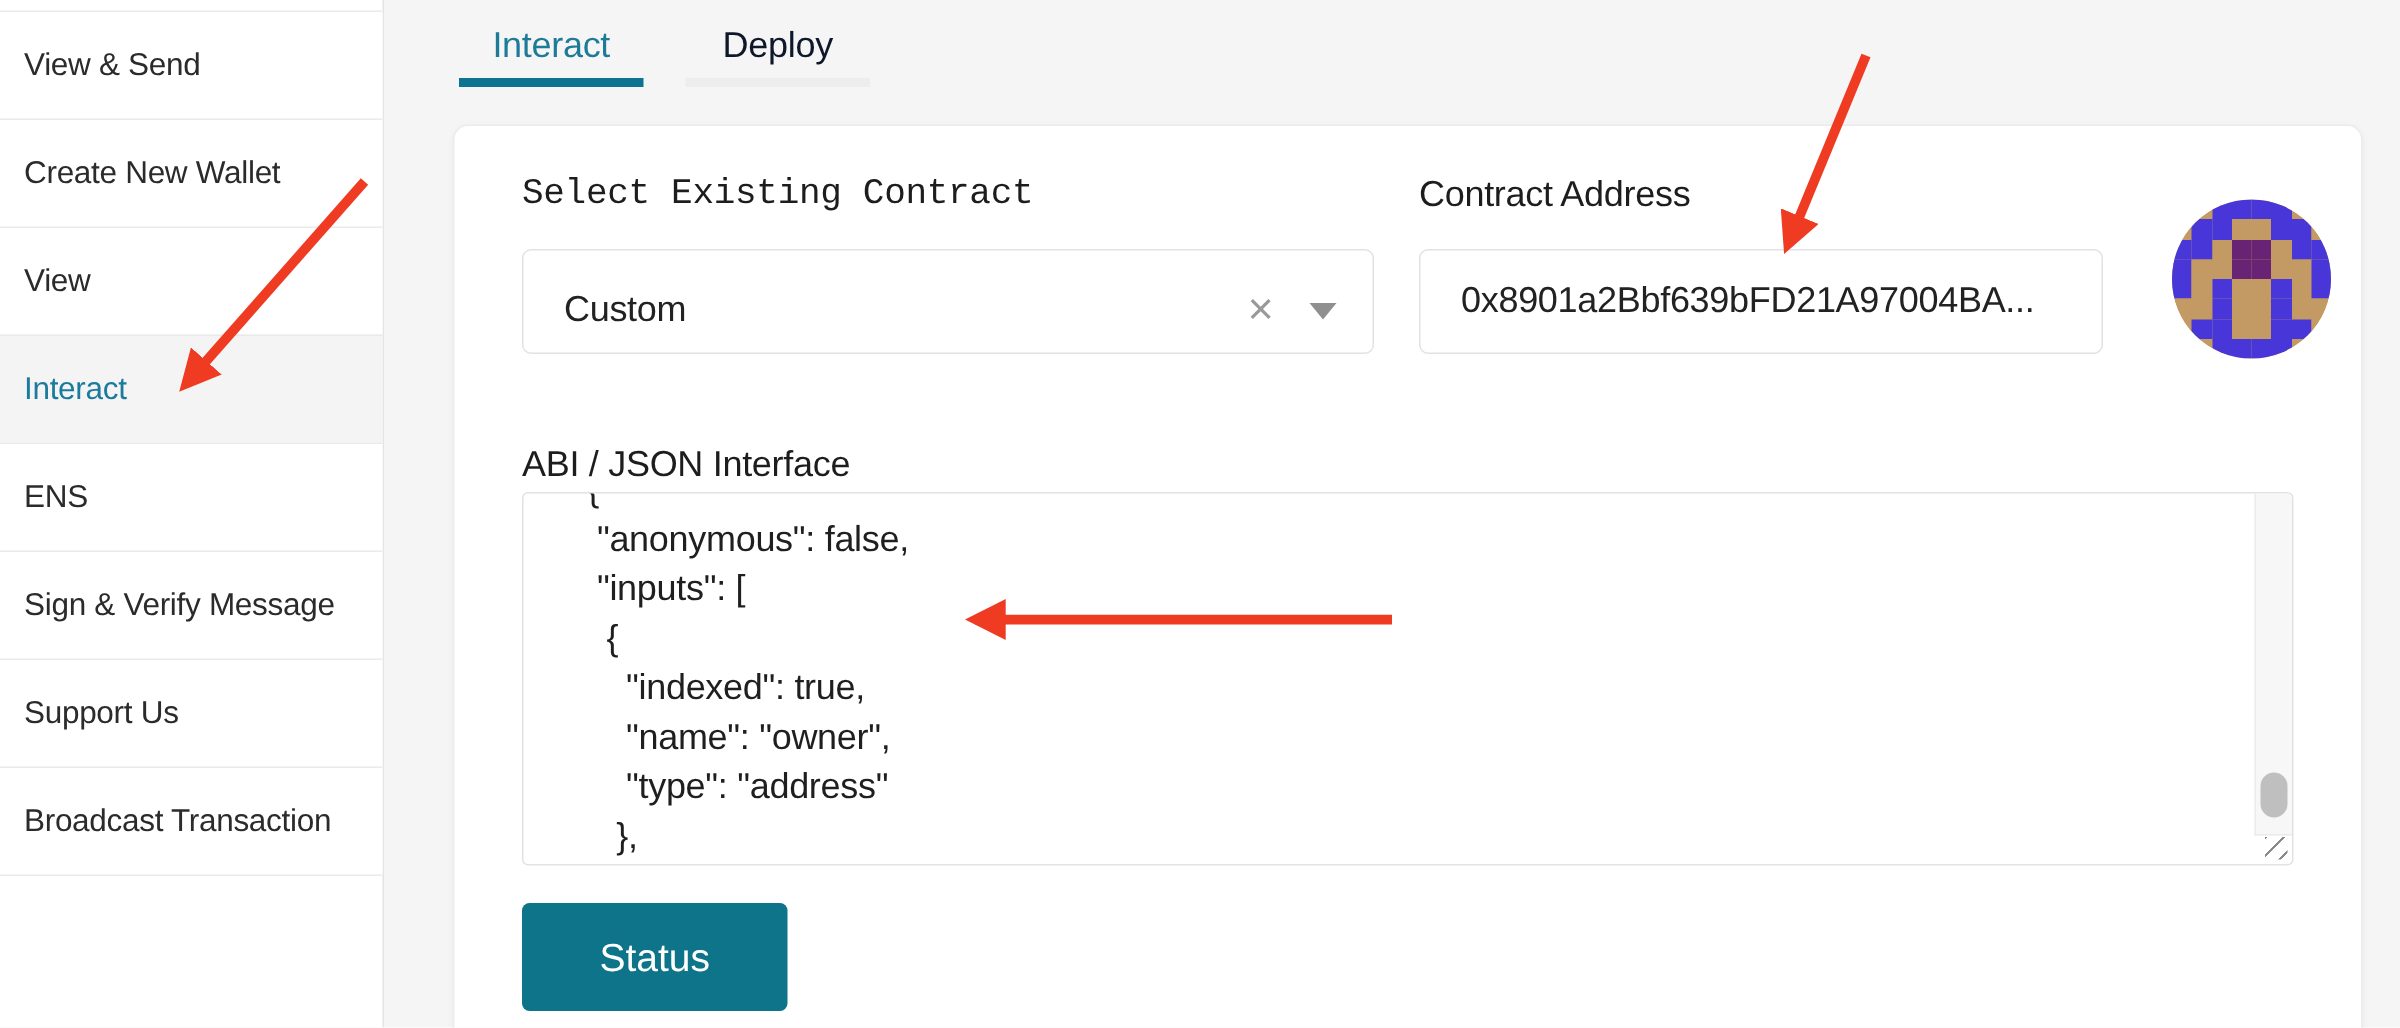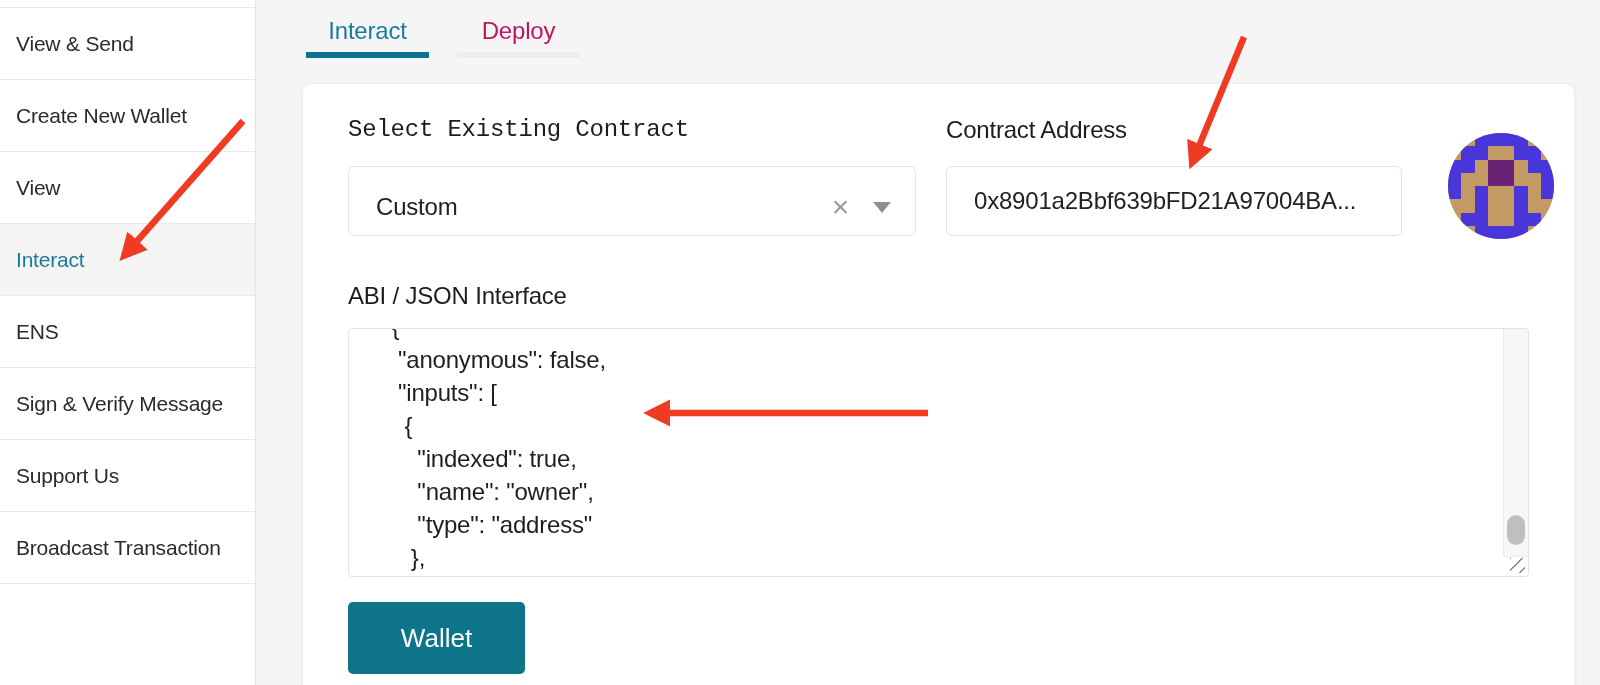--- a/index.html
+++ b/index.html
@@ -26,32 +26,32 @@
   .sidebar ul::after { content: ""; display: block; border-top: 1px solid #eaeaea; }
   .sidebar li.active { background: #f5f4f5; color: #1c7b9c; }
 
   
   .tabs { position: absolute; left: 306px; top: 10px; display: flex; gap: 28px; }
   .tab {
     width: 123px; height: 48px; display: flex; align-items: center; justify-content: center;
     font-size: 24px; border-bottom: 6px solid transparent; cursor: pointer;
   }
   .tab.active { color: #1e7b97; border-bottom-color: #0d7390; }
-  .tab.inactive { color: #be185d; border-bottom-color: #ededed; }
+  .tab.inactive { color: #0f172a; border-bottom-color: #ededed; }
 
   
   .card {
     position: absolute; left: 302px; top: 83px; width: 1273px; height: 680px;
     background: #fff; border: 1px solid #ececee; border-radius: 10px;
     box-shadow: 0 1px 4px rgba(0,0,0,.05);
   }
   .field-label { position: absolute; font-size: 24px; color: #1d1d1d; }
   .label-select  { left: 45px;  top: 32px; font-family: Liberation Mono, monospace; }
   .label-address { left: 643px; top: 32px; }
-  .label-abi     { left: 45px;  top: 198px; }
+  .label-abi     { left: 45px;  top: 212px; }
 
   .select-box {
     position: absolute; left: 45px; top: 82px; width: 568px; height: 70px;
     border: 1px solid #e2e2e4; border-radius: 6px; background: #fff;
     display: flex; align-items: center; padding: 12px 24px 0 27px; cursor: pointer;
   }
   .select-value { font-size: 24px; color: #222; }
   .select-icons { margin-left: auto; display: flex; align-items: center; }
   .clear-x { font-size: 30px; color: #9a9a9a; line-height: 1; cursor: pointer; }
   .caret-down {
@@ -222,21 +222,21 @@
    {
      "indexed": true,
      "name": "owner",
      "type": "address"
     },</pre>
     <div class="abi-scroll-track"></div>
     <div class="abi-scroll-thumb"></div>
     <div class="resize-handle"></div>
   </div>
 
-  <button class="access-btn">Wallet</button>
+  <button class="access-btn">Status</button>
 
 </section>
 
 <svg class="arrows" viewBox="0 0 1600 685">
   <defs>
     <marker id="ah" viewBox="0 0 10 10" refX="7.5" refY="5" markerWidth="4.2" markerHeight="4.2" orient="auto-start-reverse">
       <path d="M0,0 L10,5 L0,10 z" fill="#ee3b22"></path>
     </marker>
   </defs>
   <line x1="243" y1="121" x2="124" y2="256" stroke-width="6.5" marker-end="url(#ah)" stroke="#ee3b22"></line>

